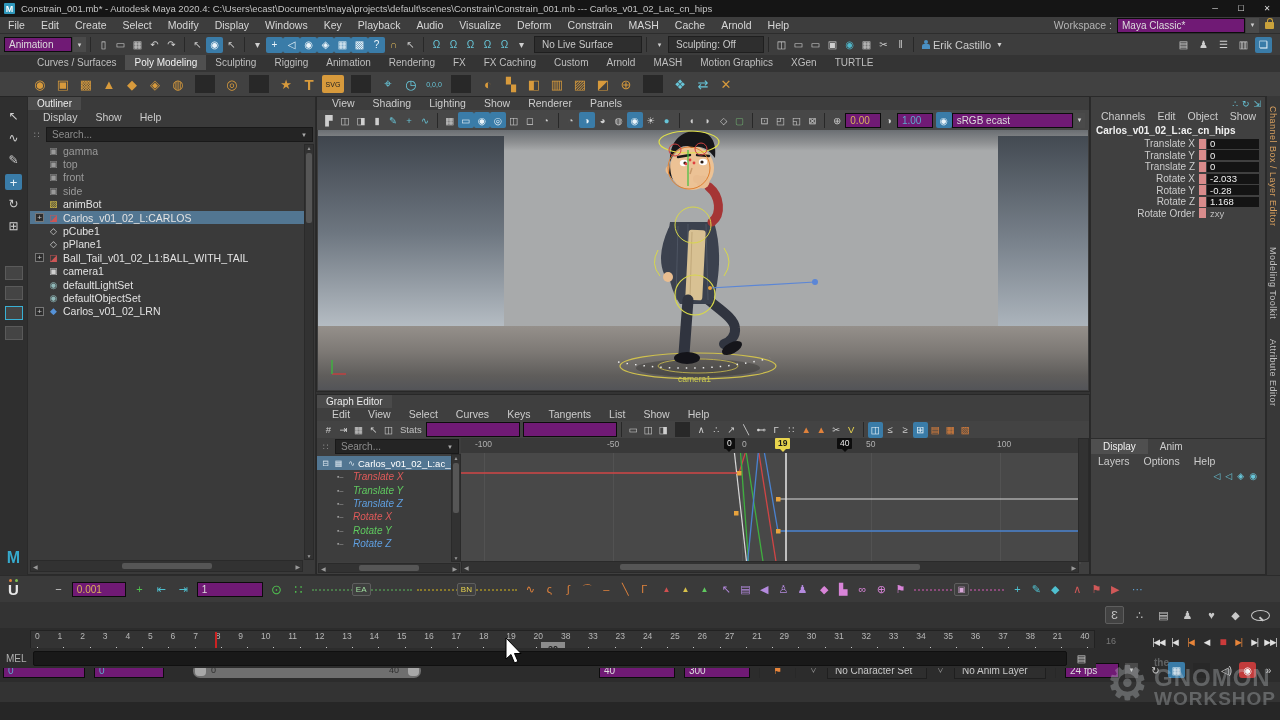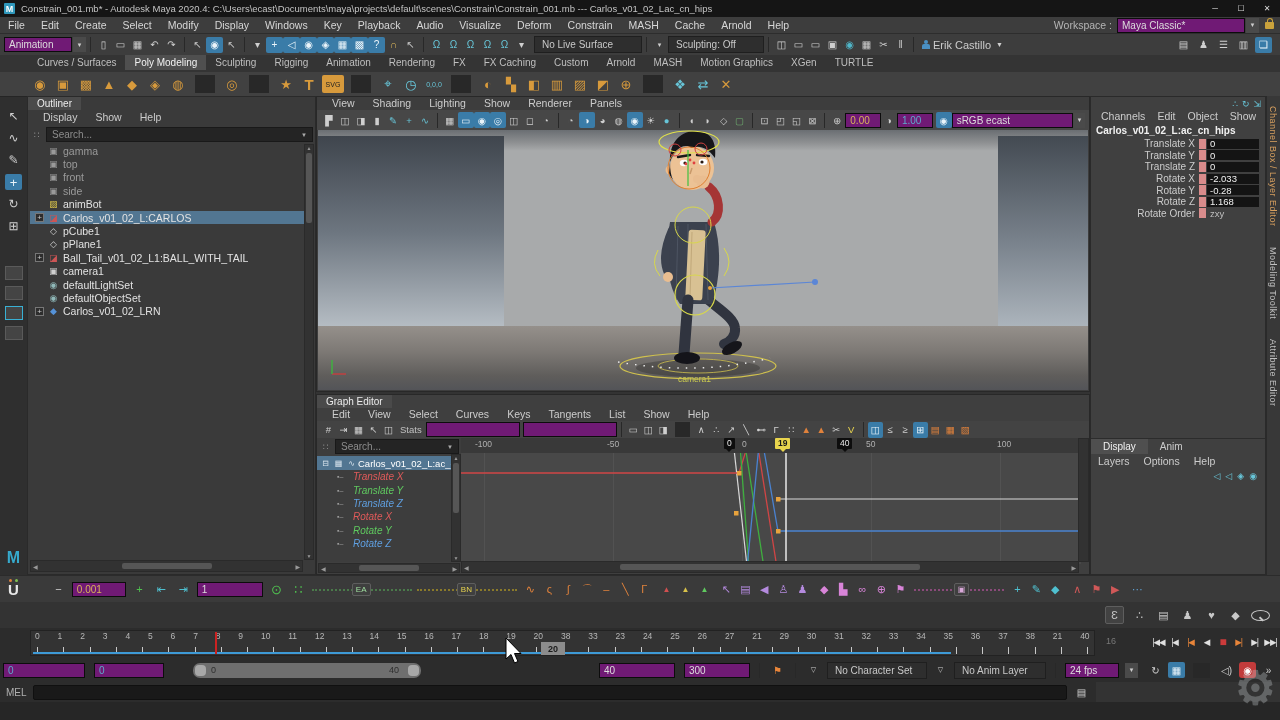--- a/index.html
+++ b/index.html
@@ -175,21 +175,21 @@
   .pb{width:15px;height:17px;font-size:8.5px;color:#e0e0e0;display:flex;align-items:center;justify-content:center;
       letter-spacing:-1px;white-space:nowrap;}
   
   #rangeslider{left:0;top:658px;width:1280px;height:24px;background:#2c2c2c;display:flex;align-items:center;
         padding:0 3px;box-sizing:border-box;gap:5px;}
   .bluefld{color:#5fa8cc;}
   .rs{width:228px;height:15px;background:#6f6f6f;border-radius:7px;position:relative;margin-left:24px;}
   .rs .h{position:absolute;top:2px;width:11px;height:11px;background:#a8a8a8;border-radius:4px;}
   .rs .lab{position:absolute;top:2px;font-size:9px;color:#2e2e2e;}
   
-  #melrow{left:0;top:682px;width:1096px;height:20px;background:#2c2c2c;display:flex;align-items:center;
+  #melrow{left:0;top:648px;width:1096px;height:20px;background:#2c2c2c;display:flex;align-items:center;
         padding:0 6px;box-sizing:border-box;gap:6px;}
   #melinput{flex:1;height:13px;background:#191919;border:1px solid #101010;border-radius:2px;}
   #bottomstrip{left:0;top:702px;width:1280px;height:18px;background:#262626;}
   
   #watermark{right:4px;bottom:12px;width:250px;opacity:0.32;color:#c9ced2;display:flex;align-items:center;
         justify-content:flex-end;gap:6px;pointer-events:none;z-index:50;font-weight:bold;}
   #wm-gear{font-size:46px;line-height:40px;}
   #wm-text{text-align:left;line-height:0.95;}
   #wm-the{font-size:10px;display:block;}
   #wm-g{font-size:24px;letter-spacing:1px;display:block;}
@@ -1034,19 +1034,24 @@
 
   <div id="melrow" class="abs">
     <span style="color:#b0b0b0;font-size:10px">MEL</span>
     <span id="melinput"></span>
     <span class="ico">▤</span>
   </div>
   <div id="bottomstrip" class="abs"></div>
 
   <div id="watermark" class="abs">
     <span id="wm-gear">⚙</span>
+    <span id="wm-text">
+      <span id="wm-the">the</span>
+      <span id="wm-g">GNOMON</span>
+      <span id="wm-w">WORKSHOP</span>
+    </span>
   </div>
 
   <svg id="cursor" class="abs" width="19" height="27" viewBox="0 0 19 27">
     <polygon points="1,0 1,21 6,16.5 9.5,25 13,23.5 9.5,15.5 16,15.5" fill="#ffffff" stroke="#000" stroke-width="1"></polygon>
   </svg>
 
 </div>
 
 </body></html>

